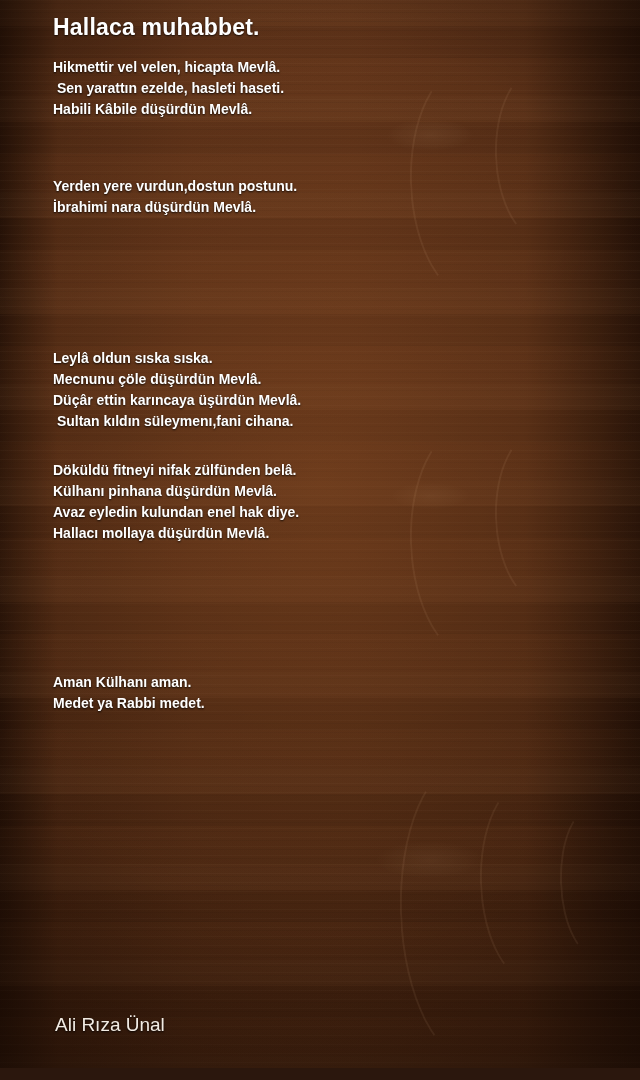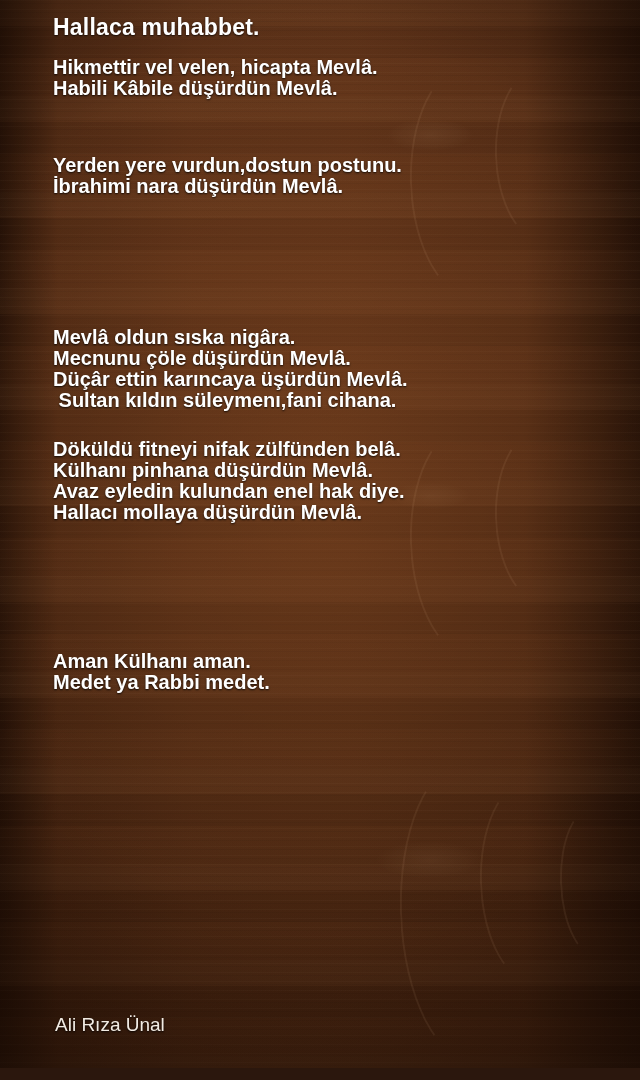--- a/index.html
+++ b/index.html
@@ -89,21 +89,21 @@
     padding-top: 14px;
     margin: 0 0 16px 13px;
     text-shadow: 0 1px 2px rgba(0,0,0,0.75);
   }
 
   .stanza {
     margin: 0 0 0 13px;
   }
   .stanza .line {
     color: #ffffff;
-    font-size: 20px;
+    font-size: 14px;
     font-weight: bold;
     line-height: 21px;
     text-shadow: 0 1px 2px rgba(0,0,0,0.8);
     white-space: pre;
   }
 
   .gap-sm { height: 56px; }
   .gap-md { height: 130px; }
   .gap-lg { height: 28px; }
   .gap-xl { height: 128px; }
@@ -130,34 +130,35 @@
   <div class="grain-arc arc-e"></div>
   <div class="grain-arc arc-f"></div>
   <div class="grain-arc arc-g"></div>
 
   <div class="content">
 
     <h1 class="poem-title">Hallaca muhabbet.</h1>
 
     <div class="stanza">
       <div class="line">Hikmettir vel velen, hicapta Mevlâ.</div>
+      <div class="line"> Sen yarattın ezelde, hasleti haseti.</div>
       <div class="line">Habili Kâbile düşürdün Mevlâ.</div>
     </div>
 
     <div class="gap-sm"></div>
 
     <div class="stanza">
       <div class="line">Yerden yere vurdun,dostun postunu.</div>
       <div class="line">İbrahimi nara düşürdün Mevlâ.</div>
     </div>
 
     <div class="gap-md"></div>
 
     <div class="stanza">
-      <div class="line">Mevlâ oldun sıska nigâra.</div>
+      <div class="line">Leylâ oldun sıska sıska.</div>
       <div class="line">Mecnunu çöle düşürdün Mevlâ.</div>
       <div class="line">Düçâr ettin karıncaya üşürdün Mevlâ.</div>
       <div class="line"> Sultan kıldın süleymenı,fani cihana.</div>
     </div>
 
     <div class="gap-lg"></div>
 
     <div class="stanza">
       <div class="line">Döküldü fitneyi nifak zülfünden belâ.</div>
       <div class="line">Külhanı pinhana düşürdün Mevlâ.</div>

